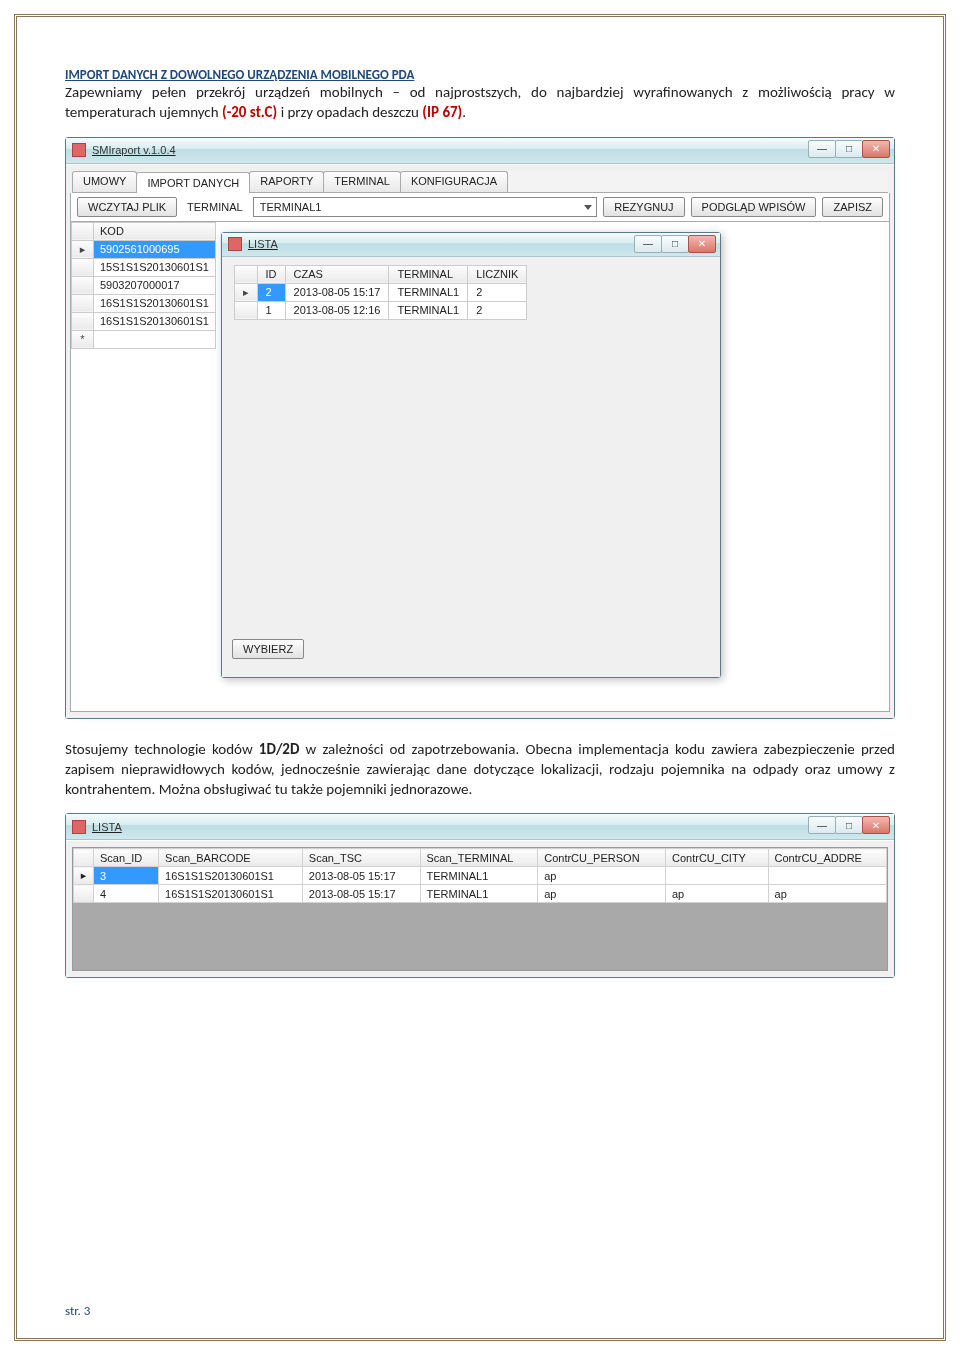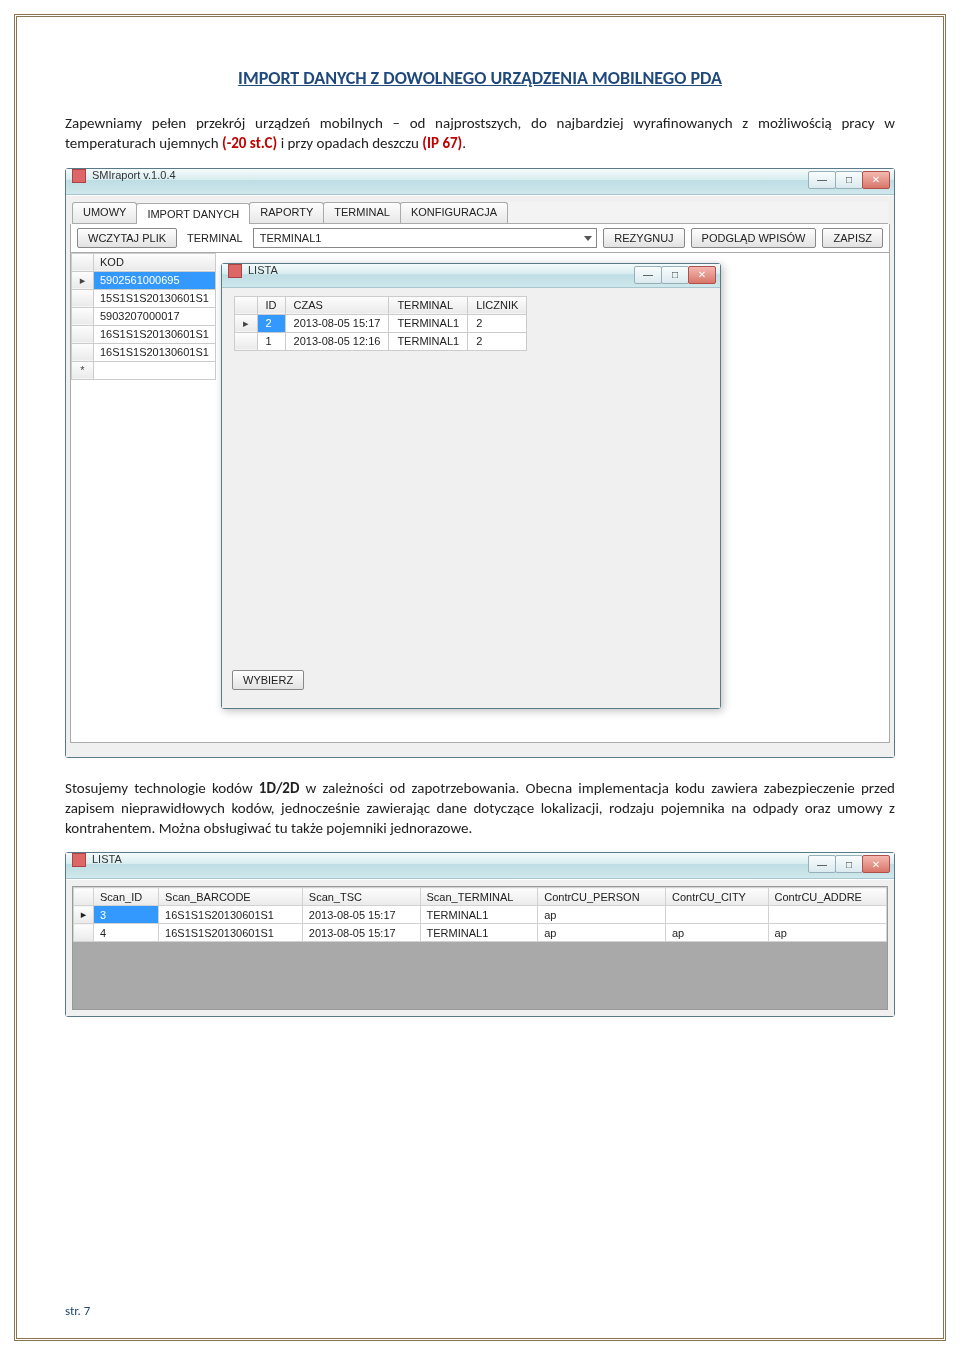--- a/index.html
+++ b/index.html
@@ -13,23 +13,22 @@
     border: 3px double #8b7355;
     margin: 14px;
     padding: 50px 48px 30px 48px;
     min-height: 1327px;
     position: relative;
   }
   .heading {
     color: #1f497d;
     font-weight: bold;
     text-decoration: underline;
-    font-size: 18px;
-    margin-bottom: 24px;
-    text-align: center;
+    font-size: 13px;
+    margin-bottom: 0;
   }
   .para {
     font-size: 15px;
     color: #222;
     text-align: justify;
     line-height: 1.35;
     margin-bottom: 14px;
   }
   .red { color: #c00000; font-weight: bold; }
   .bold { font-weight: bold; }
@@ -49,41 +48,43 @@
     font-family: "Segoe UI", Tahoma, sans-serif;
     font-size: 11px;
     color: #222;
     position: relative;
   }
   .titlebar {
     height: 26px;
     background: linear-gradient(#f5fbfc, #d6ecef 45%, #bedde4 46%, #cfe8ec);
     border-bottom: 1px solid #a9c5cf;
     display: flex;
+    align-items: center;
     padding: 0 6px;
     position: relative;
+    text-decoration: underline;
   }
   .titlebar .appicon {
     width: 14px; height: 14px;
     background: #d66; border:1px solid #a44;
     margin-right: 6px;
   }
   .titlebar .title { font-size: 11px; color: #333; }
   .winbtns { position: absolute; right: 4px; top: 2px; display: flex; gap: 0; }
   .winbtn {
     width: 28px; height: 18px;
     border: 1px solid #97afb8;
     background: linear-gradient(#f9fcfd,#dbeaef);
     border-radius: 2px;
     margin-left: -1px;
     display:flex; align-items:center; justify-content:center;
     font-size: 10px; color:#333;
   }
   .winbtn.close { background: linear-gradient(#f3b8b0,#d9766a); color:#fff; border-color:#b05048; }
-  .winbody { background: #f0f0f0; border-top:1px solid #fff; padding: 4px 4px 14px 4px; }
+  .winbody { background: #f0f0f0; border-top:1px solid #fff; padding: 4px 4px 6px 4px; }
   .tabs {
     display: flex;
     border-bottom: 1px solid #aaa;
     background: #f3f3f3;
     margin: 2px 2px 0 2px;
   }
   .tab {
     padding: 3px 10px 4px 10px;
     border: 1px solid #aaa;
     border-bottom: none;
@@ -372,14 +373,14 @@
           <tr>
                 <td class="grayfill" colspan="8" style="height:50px;"></td>
               </tr>
         </tbody>
           </table>
       </div>
     </div>
   </div>
 
 
-  <div class="footer">str. 7</div>
+  <div class="footer">str. 3</div>
 </div>
 
 </body></html>

